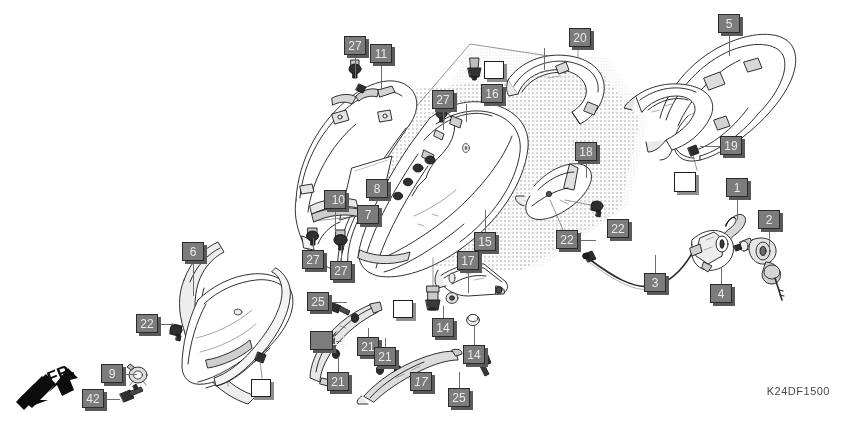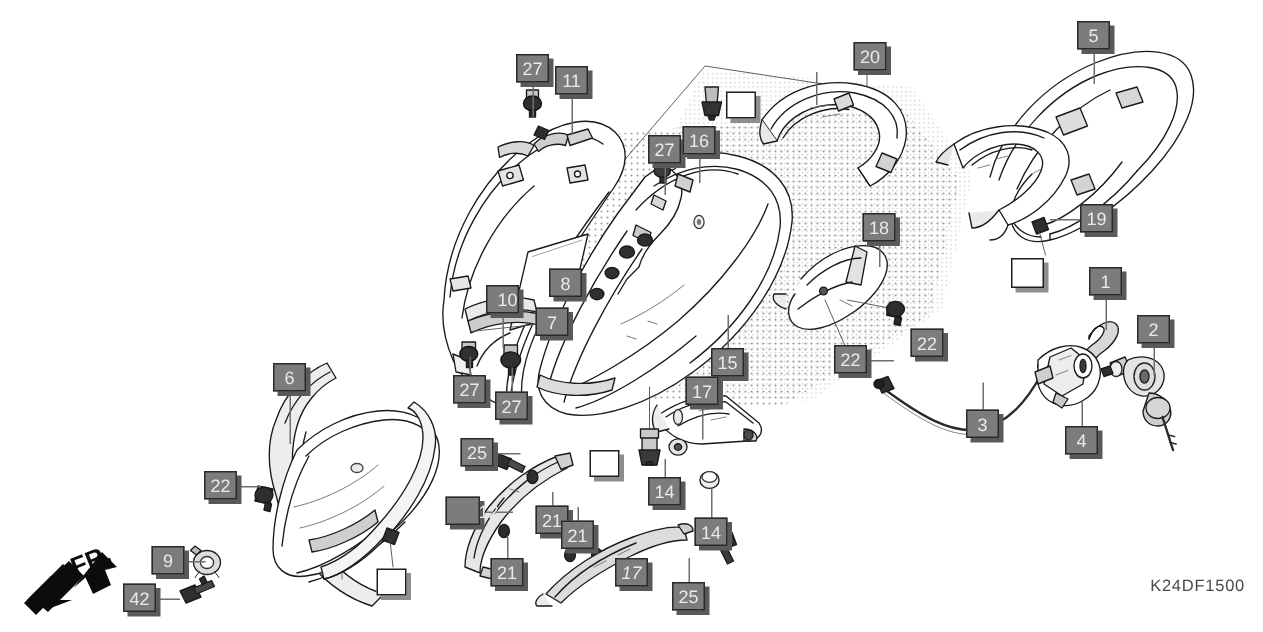--- a/index.html
+++ b/index.html
@@ -434,40 +434,40 @@
       <div class="leader h" style="left: 123px; top: 374px; width: 14px;"></div>
       <div class="leader h" style="left: 104px; top: 399px; width: 16px;"></div>
     </div>
 
   <div id="labels">
       <div class="label" style="left: 344px; top: 36px;">27</div>
       <div class="label" style="left: 370px; top: 44px;">11</div>
       <div class="label" style="left: 533px; top: 28px; margin-left: 36px;">20</div>
       <div class="label" style="left: 718px; top: 14px;">5</div>
       <div class="label" style="left: 432px; top: 90px;">27</div>
-      <div class="label" style="left: 455px; top: 84px;">16</div>
+      <div class="label" style="left: 481px; top: 84px;">16</div>
       <div class="label" style="left: 720px; top: 136px;">19</div>
       <div class="label" style="left: 575px; top: 142px;">18</div>
       <div class="label" style="left: 726px; top: 178px;">1</div>
       <div class="label" style="left: 324px; top: 190px; text-align: right;">10</div>
       <div class="label" style="left: 366px; top: 179px;">8</div>
       <div class="label" style="left: 357px; top: 205px;">7</div>
       <div class="label" style="left: 758px; top: 210px;">2</div>
       <div class="label" style="left: 556px; top: 230px;">22</div>
       <div class="label" style="left: 607px; top: 219px;">22</div>
       <div class="label" style="left: 474px; top: 232px;">15</div>
       <div class="label" style="left: 182px; top: 242px;">6</div>
       <div class="label" style="left: 457px; top: 251px;">17</div>
       <div class="label" style="left: 644px; top: 273px;">3</div>
       <div class="label" style="left: 302px; top: 250px;">27</div>
       <div class="label" style="left: 330px; top: 261px;">27</div>
       <div class="label" style="left: 710px; top: 284px;">4</div>
       <div class="label" style="left: 136px; top: 314px;">22</div>
       <div class="label" style="left: 307px; top: 292px;">25</div>
-      <div class="label" style="left: 297px; top: 331px; padding-left: 21px;">12</div>
+      <div class="label" style="left: 310px; top: 331px; padding-left: 21px;">12</div>
       <div class="label" style="left: 357px; top: 337px;">21</div>
       <div class="label" style="left: 374px; top: 347px;">21</div>
       <div class="label" style="left: 327px; top: 372px;">21</div>
       <div class="label" style="left: 432px; top: 318px;">14</div>
       <div class="label" style="left: 463px; top: 345px;">14</div>
       <div class="label" style="left: 410px; top: 372px; font-style: italic;">17</div>
       <div class="label" style="left: 448px; top: 388px;">25</div>
       <div class="label" style="left: 101px; top: 364px;">9</div>
       <div class="label" style="left: 82px; top: 389px;">42</div>
     </div>

